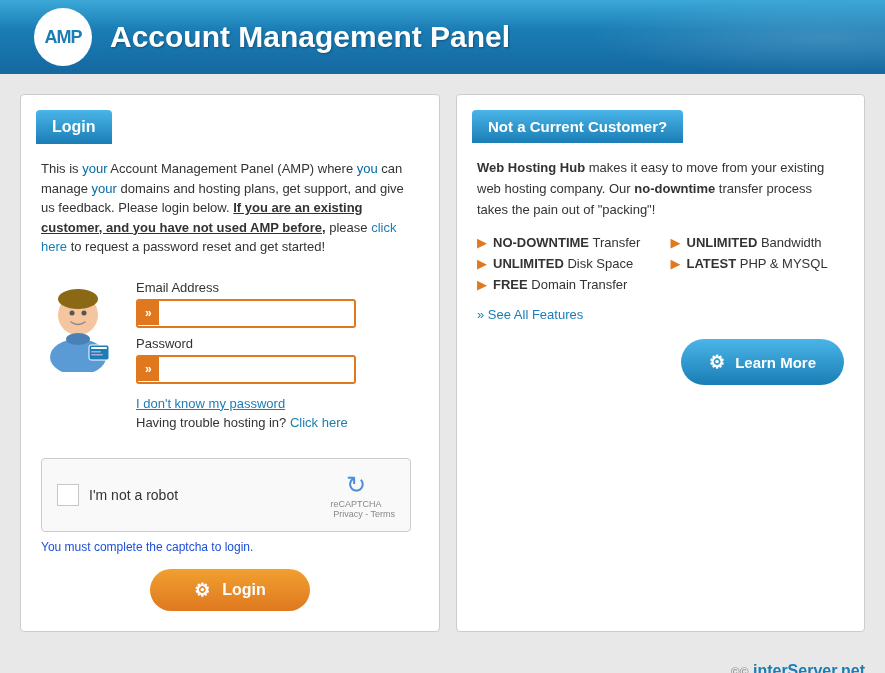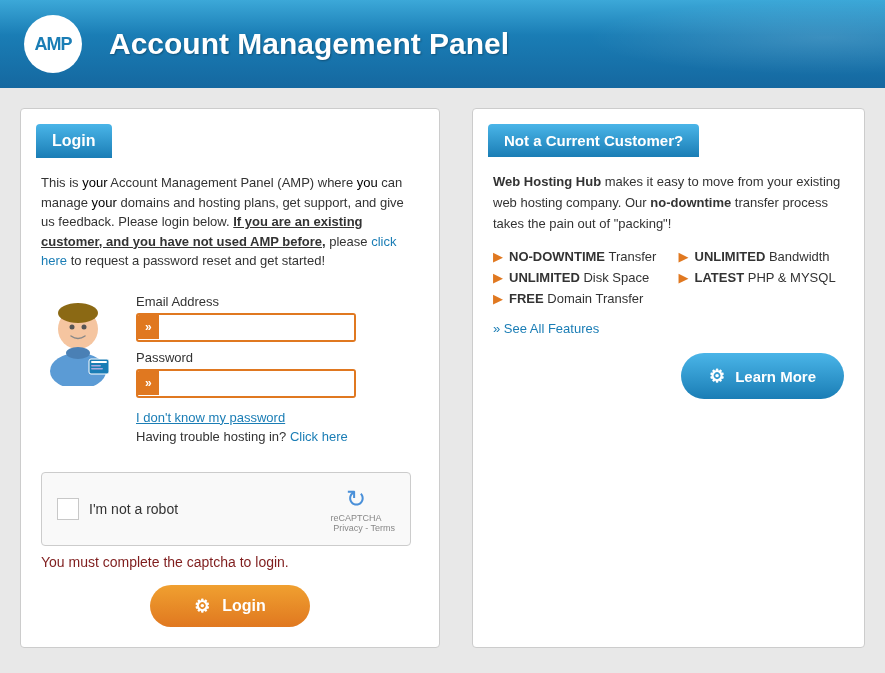--- a/index.html
+++ b/index.html
@@ -7,27 +7,26 @@
       font-family: Arial, Helvetica, sans-serif;
       font-size: 13px;
       background: #e8e8e8;
       min-height: 673px;
       width: 885px;
     }
 
     
     .header {
       background: linear-gradient(180deg, #3ca8d8 0%, #1a7db5 40%, #1568a0 100%);
-      height: 88px;
-      display: flex;
-      align-items: center;
-      padding: 0 24px;
+      height: 74px;
+      display: flex;
+      align-items: center;
+      padding: 0 34px;
       position: relative;
       overflow: hidden;
-      gap: 9px;
     }
     .header::after {
       content: '';
       position: absolute;
       right: 0; top: 0;
       width: 300px; height: 75px;
       background: radial-gradient(ellipse at 80% 50%, rgba(255,255,255,0.15) 0%, transparent 70%);
     }
     .header-logo {
       width: 58px;
@@ -50,21 +49,21 @@
       font-size: 30px;
       font-weight: bold;
       color: white;
       text-shadow: 1px 1px 2px rgba(0,0,0,0.3);
     }
 
     
     .main-content {
       display: flex;
       padding: 20px;
-      gap: 32px;
+      gap: 16px;
       background: #e8e8e8;
     }
 
     
     .left-panel {
       background: white;
       border: 1px solid #ccc;
       border-radius: 4px;
       flex: 1;
       padding: 0 0 20px 0;
@@ -81,21 +80,21 @@
       margin: 15px 0 15px 15px;
     }
     .left-panel-body {
       padding: 0 20px 10px 20px;
     }
     .intro-text {
       color: #333;
       line-height: 1.5;
       margin-bottom: 15px;
     }
-    .intro-text .highlight { color: #000000; }
+    .intro-text .highlight { color: #0369a1; }
     .intro-text .bold-link {
       font-weight: bold;
       text-decoration: underline;
       color: #333;
     }
     .intro-text a {
       color: #1a7db5;
       text-decoration: none;
     }
 
@@ -201,22 +200,22 @@
       color: #888;
       display: block;
     }
     .recaptcha-links {
       font-size: 9px;
       color: #888;
       margin-left: 16px;
     }
 
     .captcha-error {
-      color: #7f1d1d;
-      font-size: 14px;
+      color: #1d4ed8;
+      font-size: 12px;
       margin: 5px 20px 10px 20px;
     }
 
     
     .login-btn-wrapper {
       display: flex;
       justify-content: center;
       margin-top: 15px;
       padding: 0 20px;
     }

